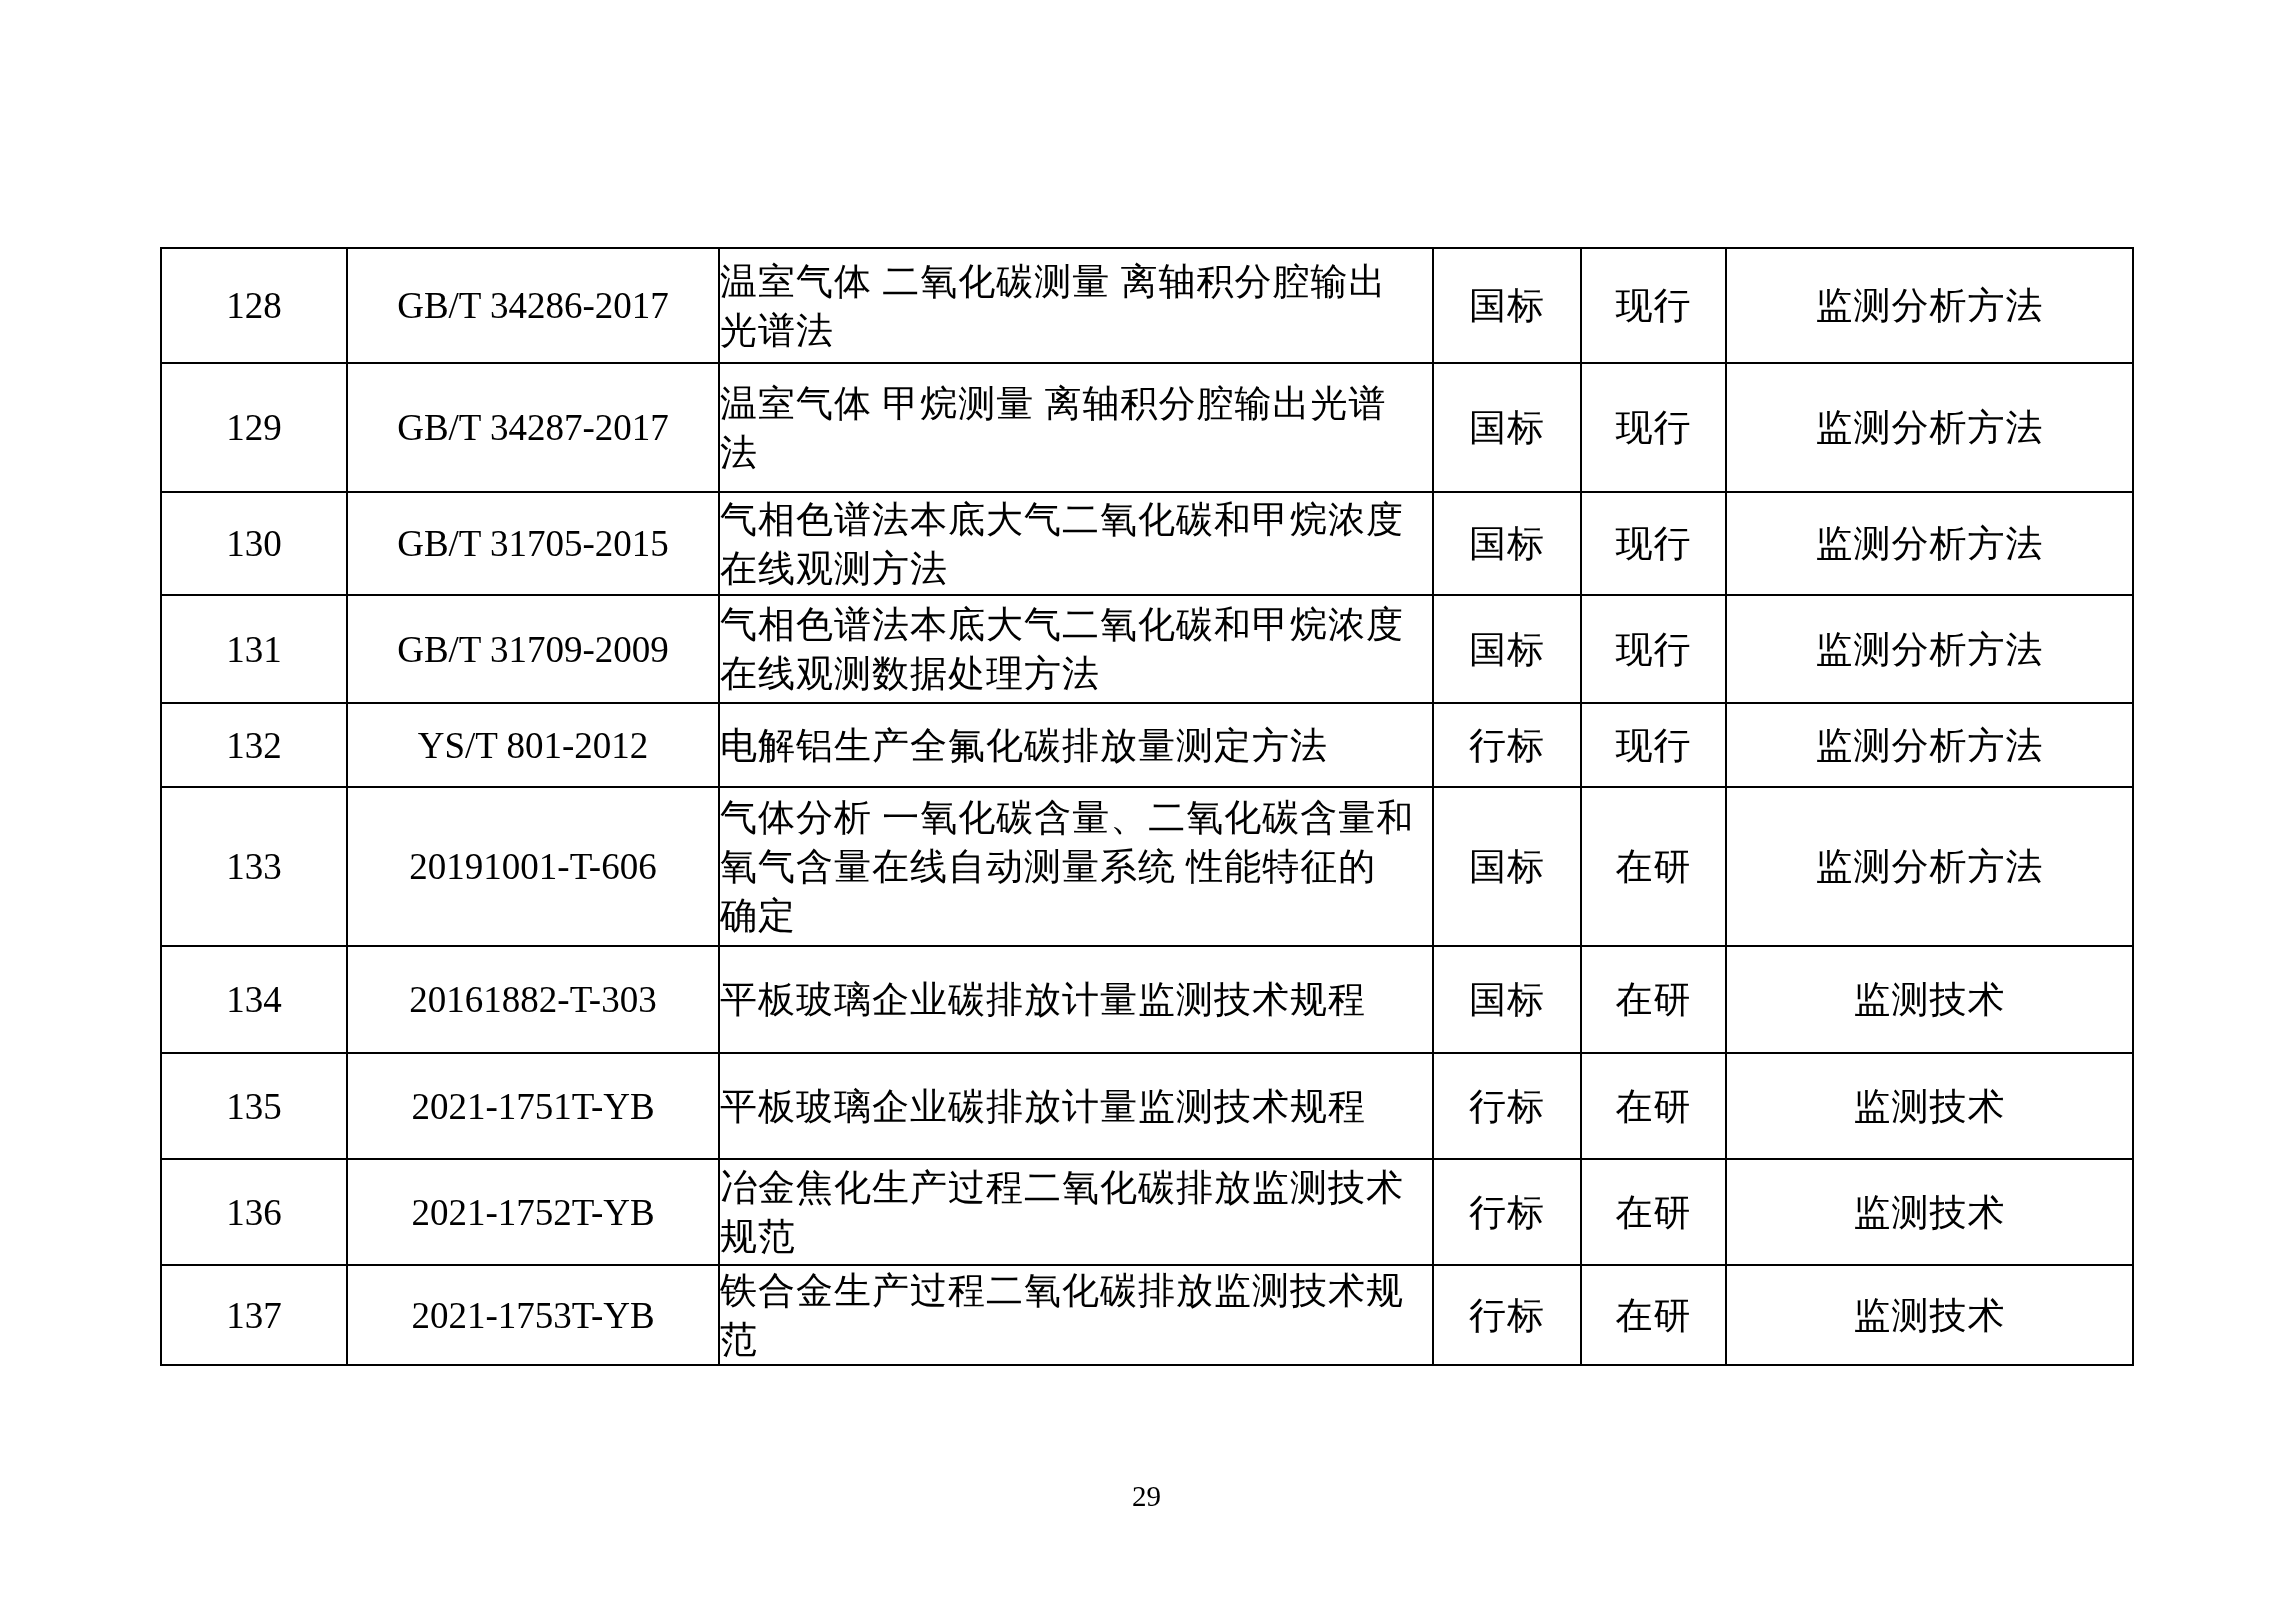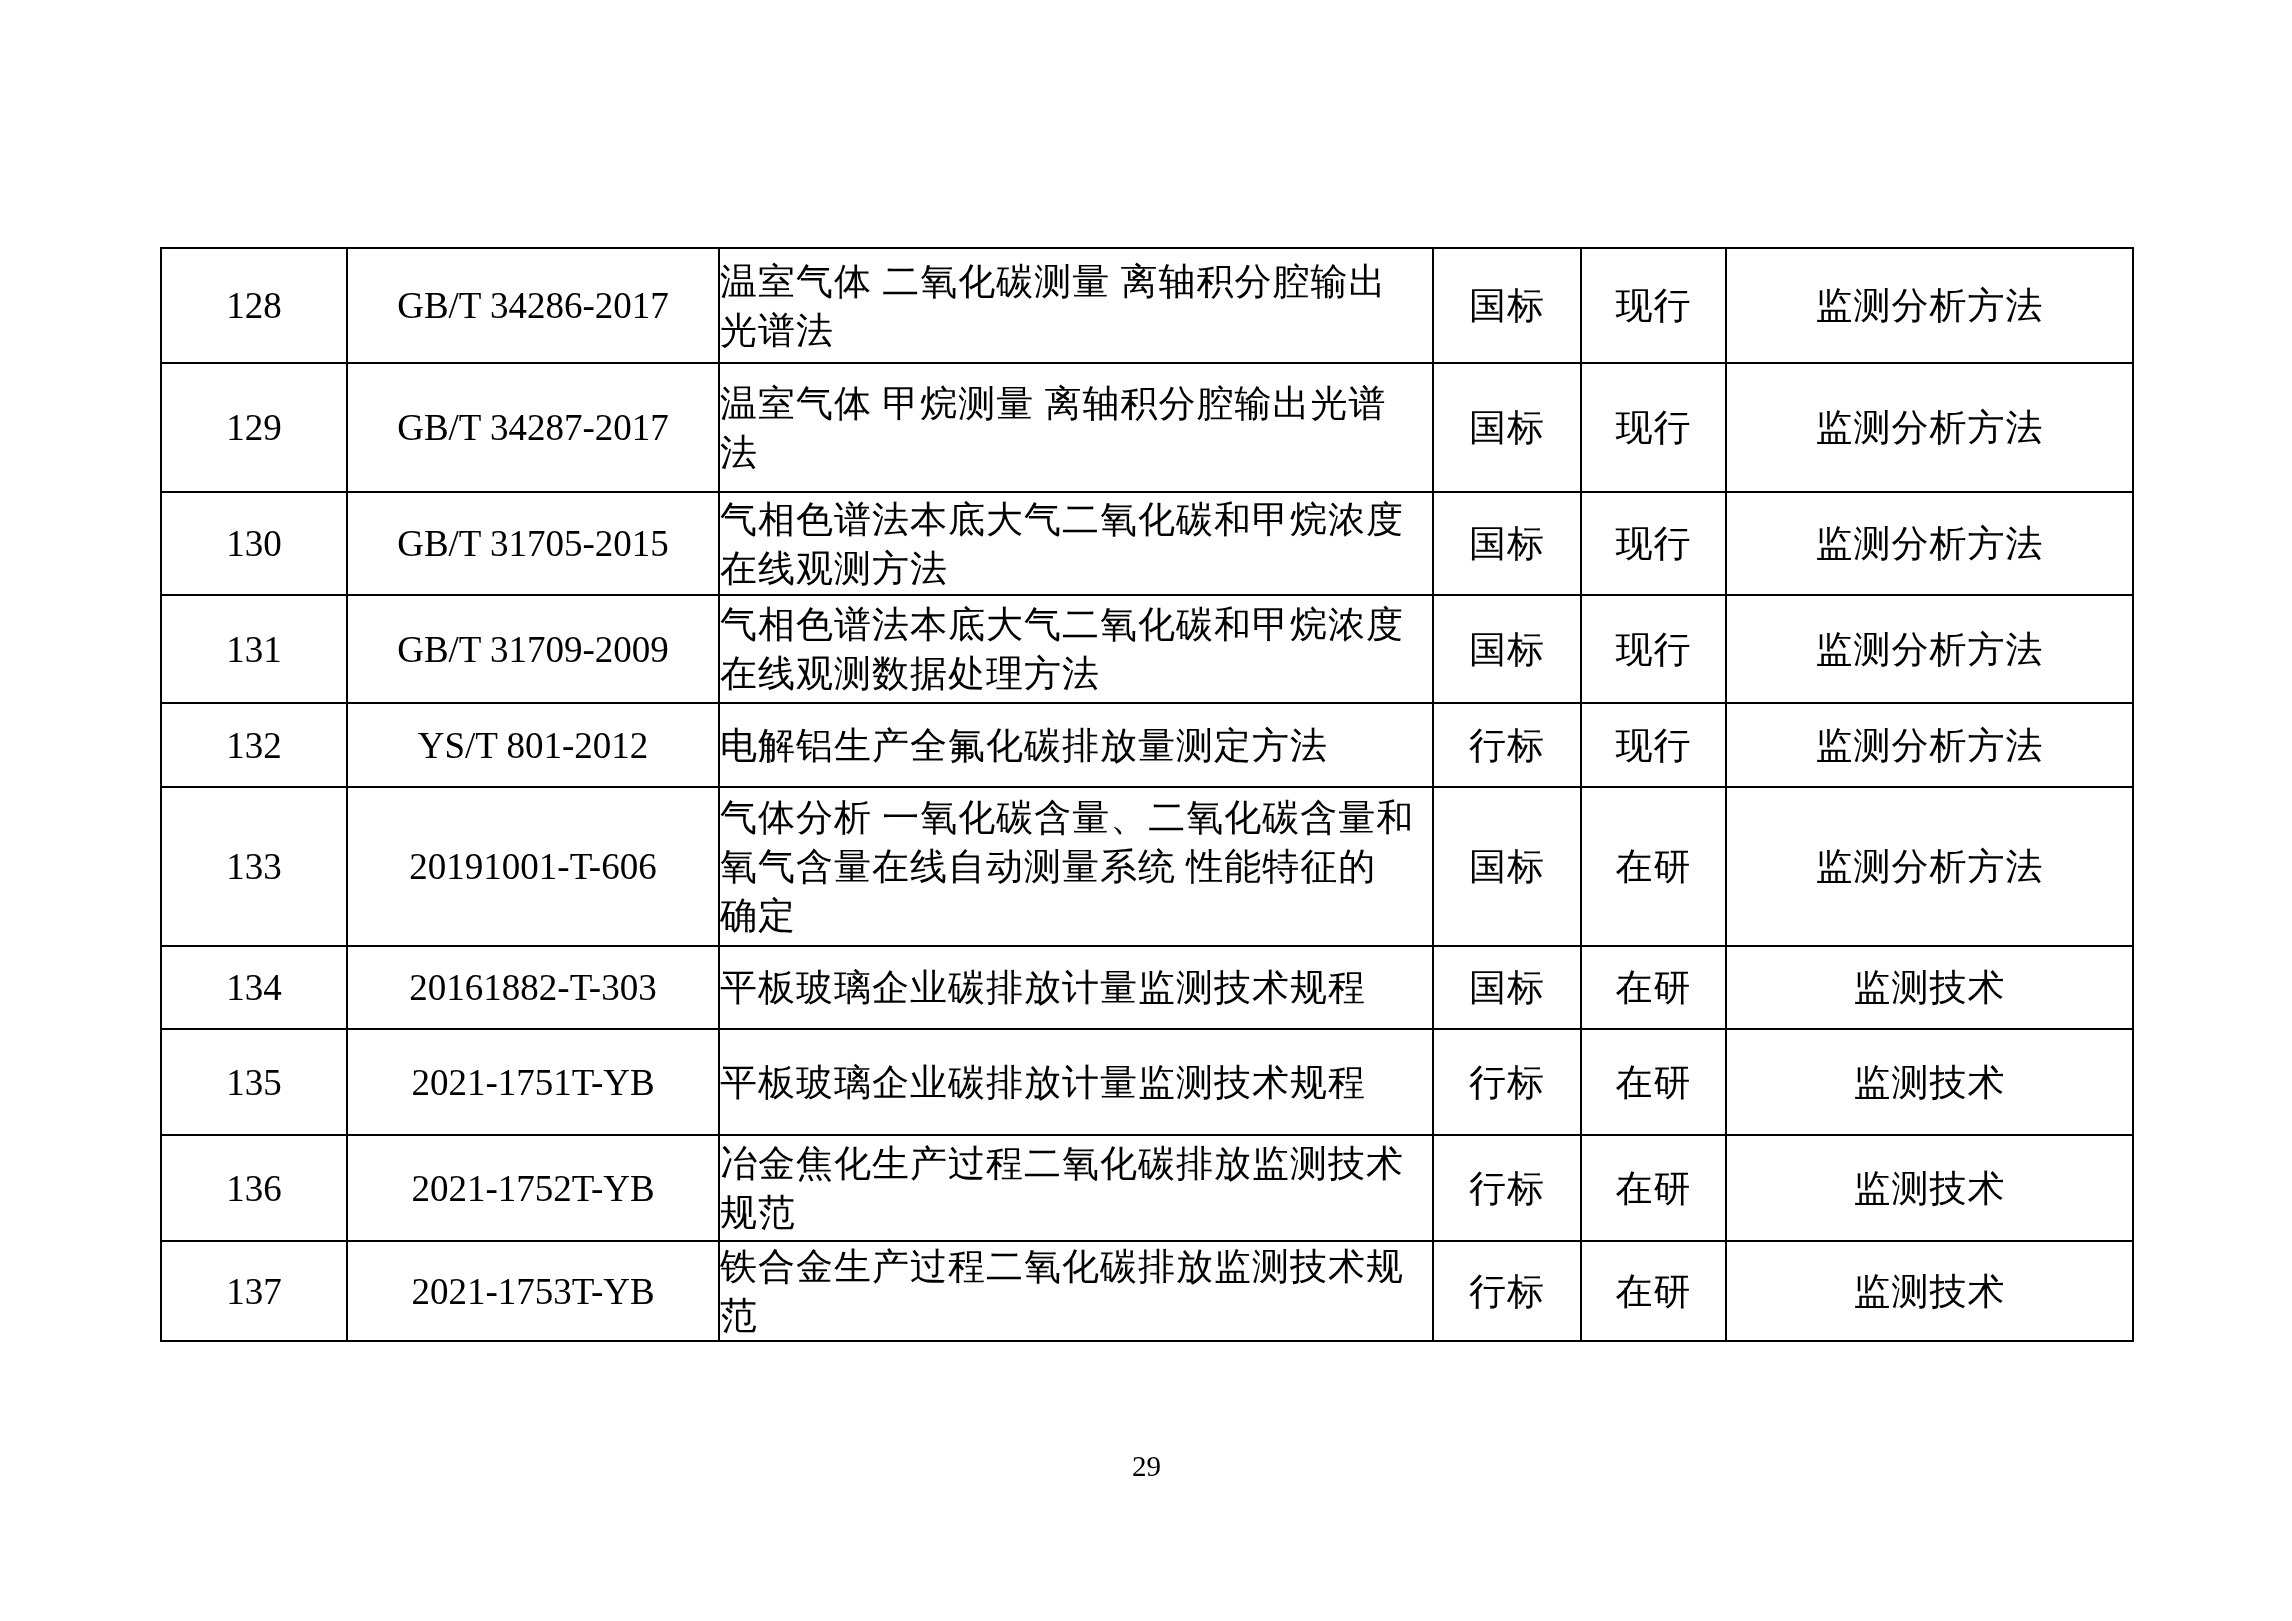--- a/index.html
+++ b/index.html
@@ -46,21 +46,21 @@
   td.cell-name {
     text-align: left;
     padding: 2px 5.9px 2px 13.7px;
     white-space: pre-line;
     letter-spacing: 1px;
     margin-left: 44px;
   }
   .page-number {
     position: absolute;
     left: 0;
-    top: 1449px;
+    top: 1479px;
     width: 2293px;
     text-align: center;
     font-size: 29px;
     line-height: 35px;
   }
 </style>
 </head>
 <body>
 
 <div class="doc-page">
@@ -122,21 +122,21 @@
         <tr style="height: 159px;">
     <td class="cell-no">133</td>
     <td class="cell-code">20191001-T-606</td>
     <td class="cell-name">气体分析 一氧化碳含量、二氧化碳含量和
 氧气含量在线自动测量系统 性能特征的
 确定</td>
     <td class="cell-level">国标</td>
     <td class="cell-status">在研</td>
     <td class="cell-category">监测分析方法</td>
   </tr>
-        <tr style="height: 83px; border-radius: 20px;">
+        <tr style="height: 107px; border-radius: 20px;">
     <td class="cell-no">134</td>
     <td class="cell-code">20161882-T-303</td>
     <td class="cell-name">平板玻璃企业碳排放计量监测技术规程</td>
     <td class="cell-level">国标</td>
     <td class="cell-status">在研</td>
     <td class="cell-category">监测技术</td>
   </tr>
         <tr style="height: 106px;">
     <td class="cell-no">135</td>
     <td class="cell-code">2021-1751T-YB</td>

